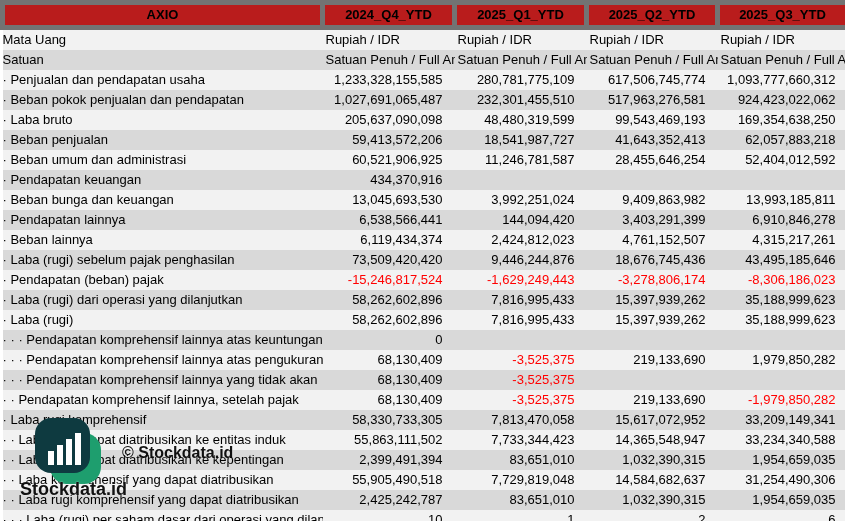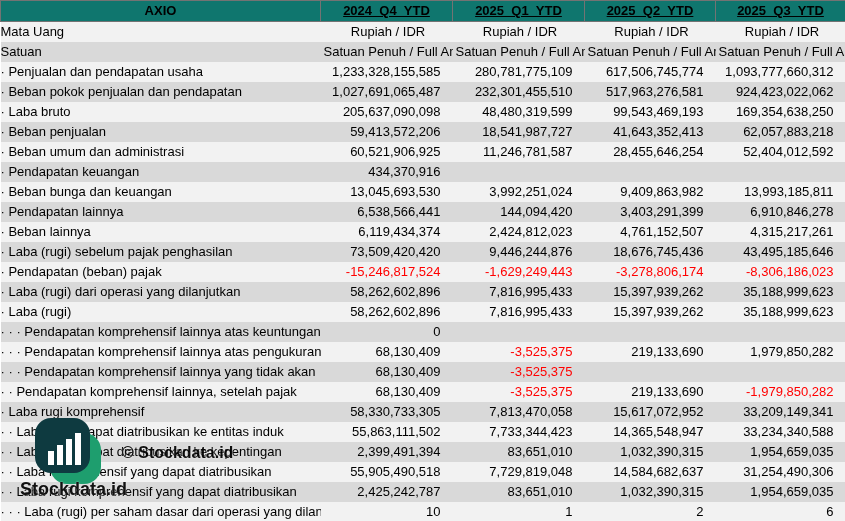--- a/index.html
+++ b/index.html
@@ -11,29 +11,29 @@
     background:#fff;
   }
   table{border-collapse:collapse;table-layout:fixed;width:845px;}
   th,td{
     height:20px;padding:0;
     font-size:13px;line-height:20px;
     white-space:nowrap;overflow:hidden;
     color:#000;
   }
   thead th{
-    background:#0f766e;
-    border:1px solid #737373;
+    background:#b91c1c;
+    border:5px solid #737373;
     font-weight:bold;text-align:center;
   }
-  thead th.qtr span{text-decoration:underline;}
+  thead th.qtr span{}
   tbody tr.even{background:#F2F2F2;}
   tbody tr.odd{background:#D9D9D9;}
   td.label{text-align:left;}
-  td.meta{padding-left:3px;text-align:center;}
+  td.meta{padding-left:3px;text-align:left;}
   td.val{text-align:right;padding-right:12px;}
   td.neg{color:#FF0000;margin-top:9px;}
   .logo-icon{position:absolute;left:35px;top:418px;width:66px;height:66px;}
   .logo-label{
     position:absolute;left:20px;top:479px;
     font-size:18px;font-weight:700;color:#111;
     text-shadow:0 0 2px rgba(255,255,255,.7);
   }
   .watermark{
     position:absolute;left:122px;top:444px;

